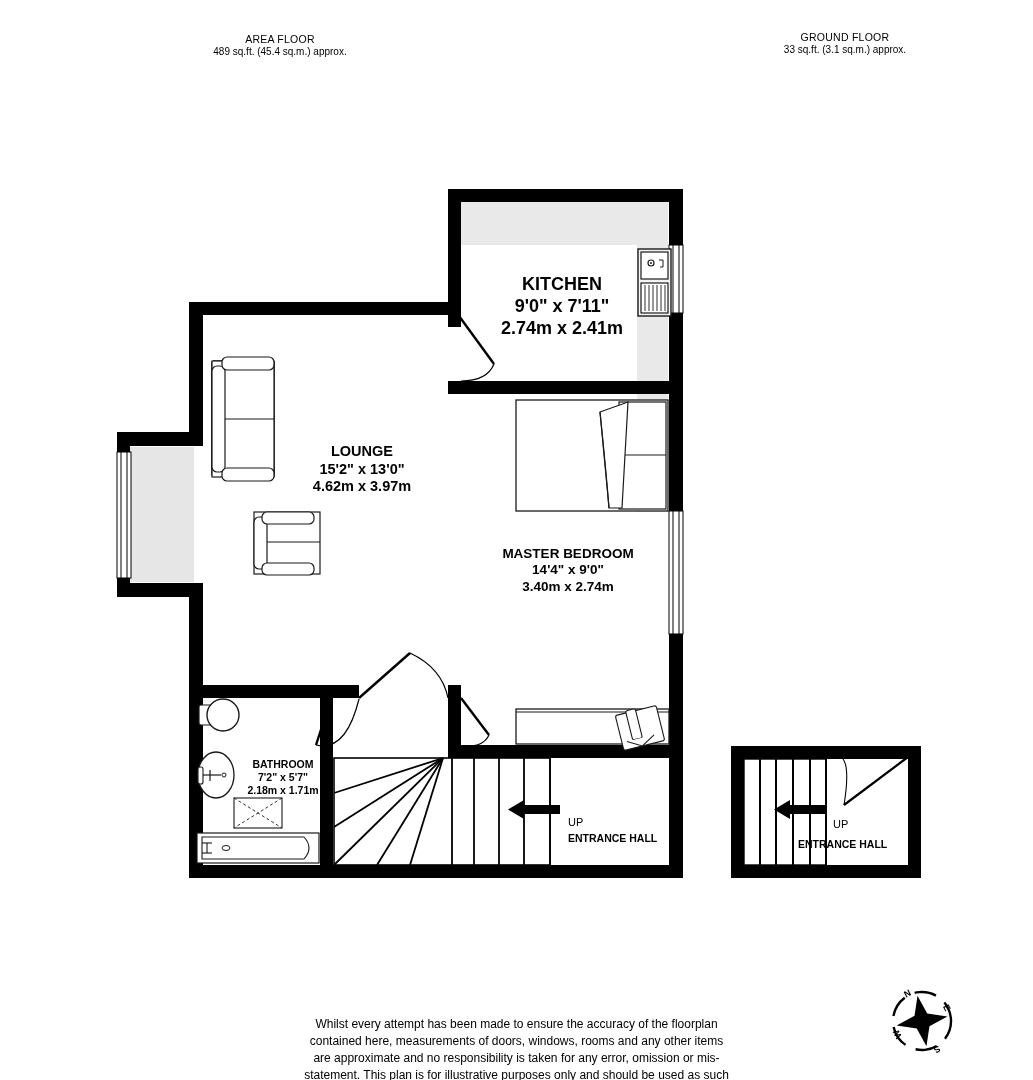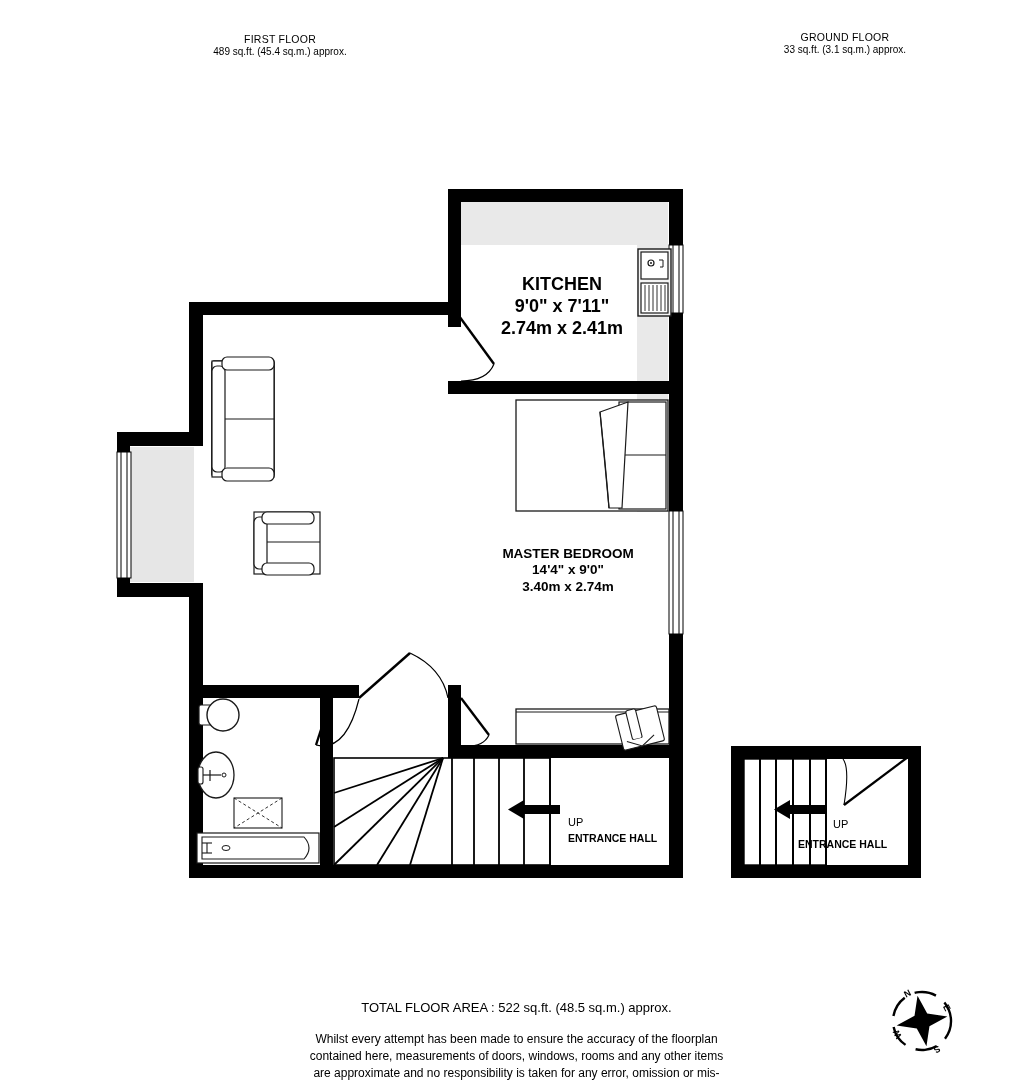--- a/index.html
+++ b/index.html
@@ -98,21 +98,21 @@
     height: 76px;
   }
   svg { display: block; }
 </style>
 </head>
 <body>
 
 <div id="plan-root">
 
   <div class="floor-title" id="first-floor-title">
-    <span class="ft-name">FIRST FLOOR</span>
+    <span class="ft-name">AREA FLOOR</span>
     <span class="ft-area">489 sq.ft. (45.4 sq.m.) approx.</span>
   </div>
 
   <div class="floor-title" id="ground-floor-title">
     <span class="ft-name">GROUND FLOOR</span>
     <span class="ft-area">33 sq.ft. (3.1 sq.m.) approx.</span>
   </div>
 
   <svg id="plan-svg" width="1033" height="960" viewBox="0 0 1033 960" style="position:absolute;left:0;top:0;">
 
@@ -361,35 +361,44 @@
       </g>
     </g>
   </svg>
 
   <div class="room-label" id="label-kitchen">
     <span class="rl-name">KITCHEN</span>
     <span class="rl-imp">9'0"  x 7'11"</span>
     <span class="rl-met">2.74m  x 2.41m</span>
   </div>
 
+  <div class="room-label" id="label-lounge">
+    <span class="rl-name">LOUNGE</span>
+    <span class="rl-imp">15'2"  x 13'0"</span>
+    <span class="rl-met">4.62m  x 3.97m</span>
+  </div>
 
   <div class="room-label" id="label-bedroom">
     <span class="rl-name">MASTER BEDROOM</span>
     <span class="rl-imp">14'4"  x 9'0"</span>
     <span class="rl-met">3.40m  x 2.74m</span>
   </div>
 
+  <div class="room-label" id="label-bathroom">
+    <span class="rl-name">BATHROOM</span>
+    <span class="rl-imp">7'2"  x 5'7"</span>
+    <span class="rl-met">2.18m  x 1.71m</span>
+  </div>
 
   <div class="up-label" id="ff-up-label">UP</div>
   <div class="hall-label" id="ff-hall-label">ENTRANCE HALL</div>
   <div class="up-label" id="gf-up-label">UP</div>
   <div class="hall-label" id="gf-hall-label">ENTRANCE HALL</div>
 
   <div id="footer">
-    <div id="total-area">TOTAL FLOOR AREA : 522 sq.ft. (48.5 sq.m.) approx.</div>
     <div id="disclaimer">Whilst every attempt has been made to ensure the accuracy of the floorplan contained here, measurements of doors, windows, rooms and any other items are approximate and no responsibility is taken for any error, omission or mis-statement. This plan is for illustrative purposes only and should be used as such by any prospective purchaser. The services, systems and appliances shown have not been tested and no guarantee as to their operability or efficiency can be given.</div>
 
   </div>
 
   <div id="compass-wrap">
     <svg width="76" height="76" viewBox="0 0 76 76">
       <g transform="rotate(-28 38 38)">
         <circle cx="38" cy="38" r="29" fill="none" stroke="#000000" stroke-width="2.4" stroke-dasharray="22 11" transform="rotate(22 38 38)"></circle>
         <path d="M38,10 L45,31 L66,38 L45,45 L38,66 L31,45 L10,38 L31,31 Z" fill="#000000" stroke="none" transform="rotate(18 38 38) scale(0.92) translate(3.3,3.3)"></path>
         <g font-family="'Liberation Sans', sans-serif" font-size="9" font-weight="bold" fill="#000000">

